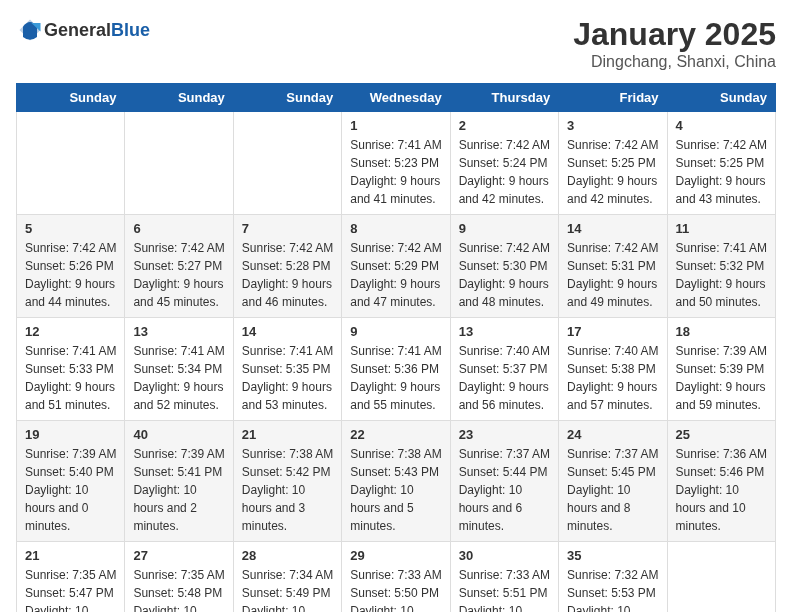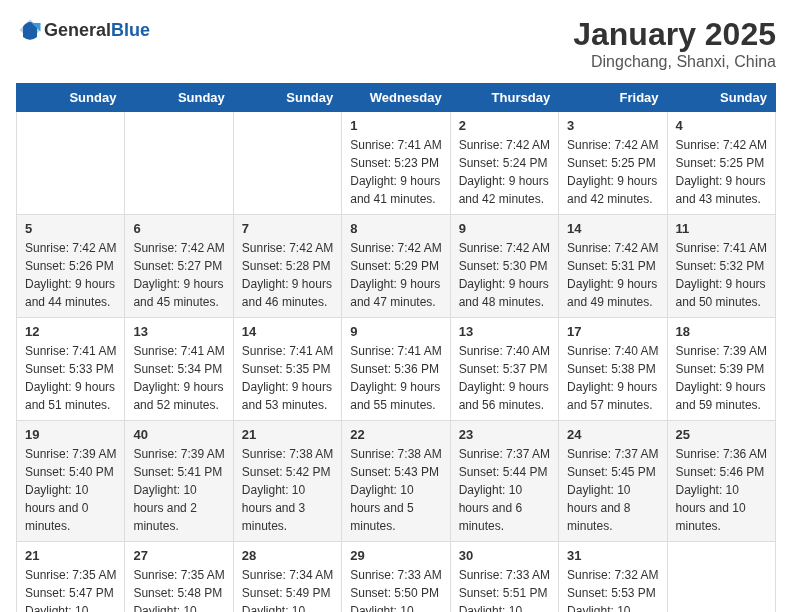--- a/index.html
+++ b/index.html
@@ -247,19 +247,19 @@
         </td>
         <td>
           <div class="day-number">29</div>
           <div class="day-info">Sunrise: 7:33 AM<br>Sunset: 5:50 PM<br>Daylight: 10 hours and 17 minutes.</div>
         </td>
         <td>
           <div class="day-number">30</div>
           <div class="day-info">Sunrise: 7:33 AM<br>Sunset: 5:51 PM<br>Daylight: 10 hours and 18 minutes.</div>
         </td>
         <td>
-          <div class="day-number">31</div>
+          <div class="day-number">35</div>
           <div class="day-info">Sunrise: 7:32 AM<br>Sunset: 5:53 PM<br>Daylight: 10 hours and 20 minutes.</div>
         </td>
         <td class="empty-cell"></td>
       </tr>
     </tbody>
 </table>
 
 </body></html>

